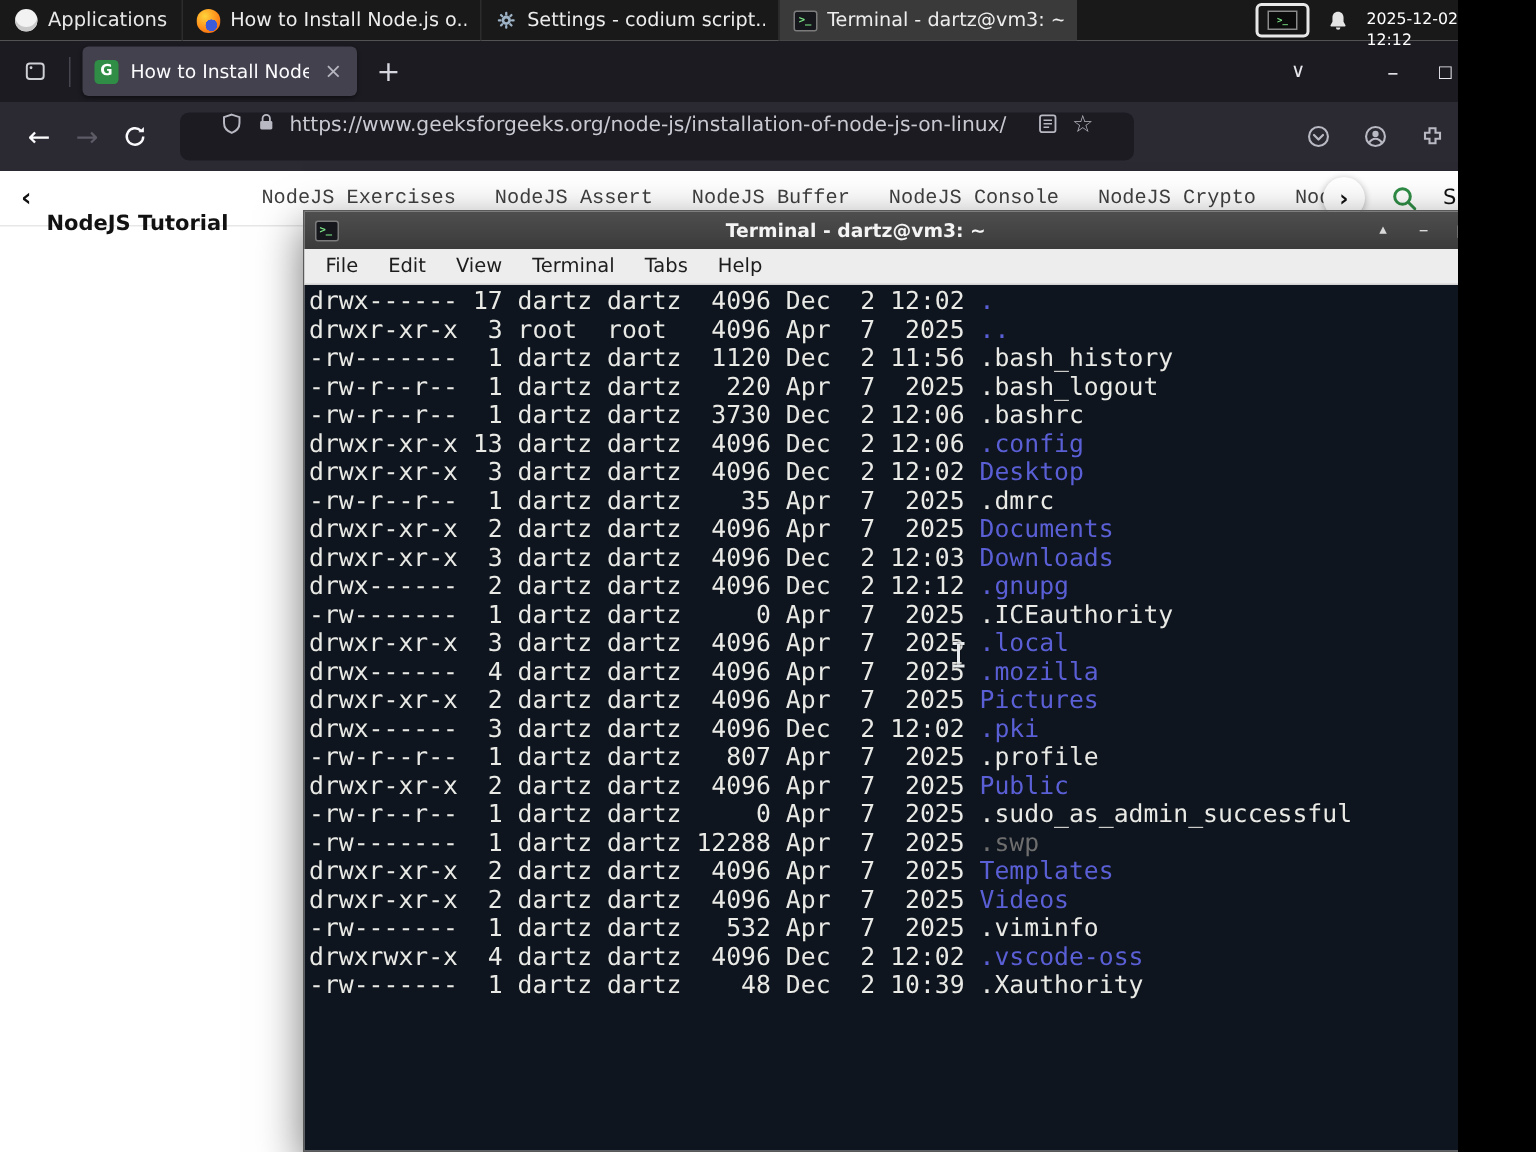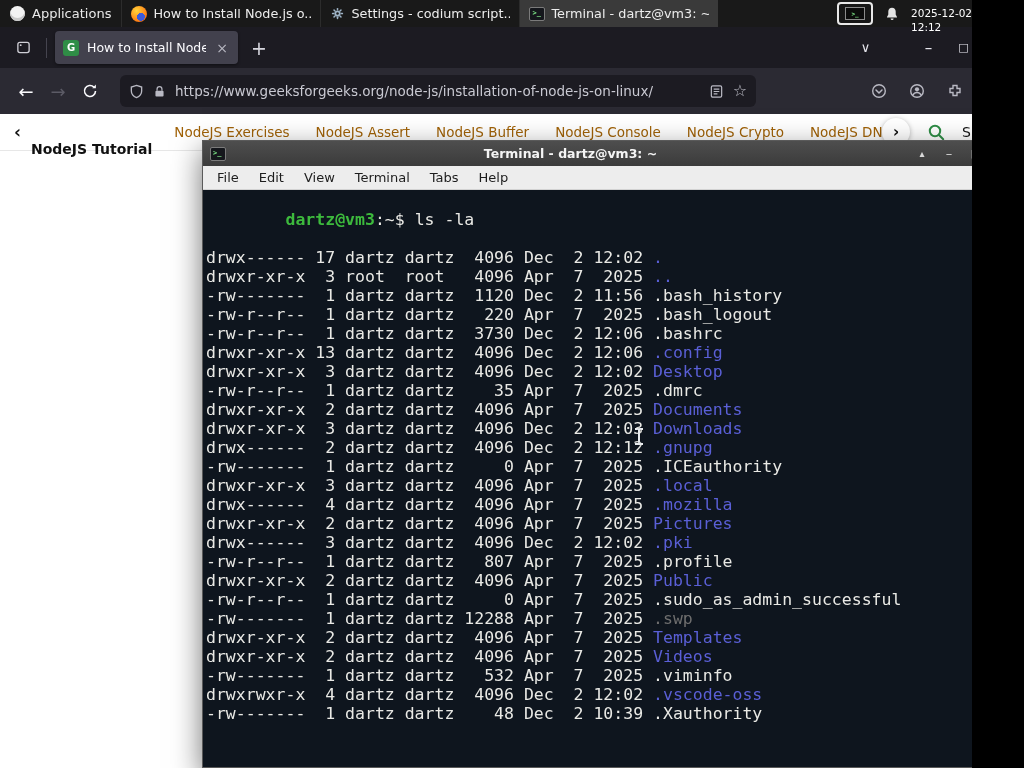--- a/index.html
+++ b/index.html
@@ -54,34 +54,34 @@
   .wc.alltabs{font-size:13px; margin-right:28px;}
   .wc.min{font-size:15px;} .wc.max{font-size:11px;} .wc.close{font-size:16px;}
 
   
   #navbar{position:absolute; left:0; top:68px; width:1024px; height:46px; background:#2b2a33;
     display:flex; align-items:center; padding:0 10px; z-index:10;}
   .navbtn{width:32px; height:32px; display:flex; align-items:center; justify-content:center;
     font-size:18px; color:#fbfbfe; border-radius:4px;}
   .navbtn.disabled{color:#5c5b66;}
   #urlbar{margin-left:14px; width:636px; height:32px; background:#1c1b22; border-radius:6px;
-    display:flex; align-items:center; gap:9px; padding:0 9px; color:#b9b9c3;}
+    display:flex; align-items:flex-start; gap:9px; padding:0 27px; color:#b9b9c3;}
   .url-text{flex:1; font-size:13.5px; color:#c9c9d2; white-space:nowrap; overflow:hidden;}
   .star{font-size:16px; color:#b9b9c3; line-height:1;}
   .nav-right{margin-left:auto; display:flex; align-items:center; gap:8px; padding-right:6px;}
   .nav-right .navbtn{width:30px;}
 
   
   #gfgbar{position:absolute; left:0; top:114px; width:1024px; height:37px; background:#fff;
     border-bottom:1px solid #e7e7e7; display:flex; align-items:center; padding:0 14px;
     color:#333; font-size:13.5px; z-index:5;}
   .gfg-back{font-size:17px; font-weight:700; color:#111; margin-right:10px;}
   .gfg-active{font-weight:700; font-size:14px; color:#111; white-space:nowrap; margin-right:22px;margin-top:34px;}
   #gfg-items{flex:1; min-width:0; overflow:hidden; display:flex; align-items:center; gap:26px; white-space:nowrap;}
-  .gfg-item{color:#a16207;}
+  .gfg-item{color:#404040;font-family:Liberation Mono, monospace;}
   .gfg-right{margin-left:auto; display:flex; align-items:center; gap:17px; padding-left:6px; background:#fff;}
   .gfg-fwd{width:28px; height:28px; min-width:28px; border-radius:50%; background:#fff;
     box-shadow:0 1px 5px rgba(0,0,0,.3); display:flex; align-items:center; justify-content:center;
     font-size:15px; font-weight:700; color:#111; margin-left:-16px;}
   .gfg-signin{font-size:14px; color:#111; white-space:nowrap;}
 
   
   #page{position:absolute; left:0; top:151px; width:1024px; height:617px; background:#ffffff; z-index:1;}
 
   
@@ -290,23 +290,20 @@
     </div>
     <div id="termmenu">
         <span class="menu-item">File</span>
         <span class="menu-item">Edit</span>
         <span class="menu-item">View</span>
         <span class="menu-item">Terminal</span>
         <span class="menu-item">Tabs</span>
         <span class="menu-item">Help</span>
       </div>
     <div id="termbody">
-      <div class="tline">
-        <span class="t-prompt">dartz@vm3</span><span>:~$ </span><span>ls -la</span>
-      </div>
       <div id="term-listing">
           <div class="tline"><span>drwx------ 17 dartz dartz  4096 Dec  2 12:02 </span><span class="t-dir">.</span></div>
           <div class="tline"><span>drwxr-xr-x  3 root  root   4096 Apr  7  2025 </span><span class="t-dir">..</span></div>
           <div class="tline"><span>-rw-------  1 dartz dartz  1120 Dec  2 11:56 </span><span class="t-file">.bash_history</span></div>
           <div class="tline"><span>-rw-r--r--  1 dartz dartz   220 Apr  7  2025 </span><span class="t-file">.bash_logout</span></div>
           <div class="tline"><span>-rw-r--r--  1 dartz dartz  3730 Dec  2 12:06 </span><span class="t-file">.bashrc</span></div>
           <div class="tline"><span>drwxr-xr-x 13 dartz dartz  4096 Dec  2 12:06 </span><span class="t-dir">.config</span></div>
           <div class="tline"><span>drwxr-xr-x  3 dartz dartz  4096 Dec  2 12:02 </span><span class="t-dir">Desktop</span></div>
           <div class="tline"><span>-rw-r--r--  1 dartz dartz    35 Apr  7  2025 </span><span class="t-file">.dmrc</span></div>
           <div class="tline"><span>drwxr-xr-x  2 dartz dartz  4096 Apr  7  2025 </span><span class="t-dir">Documents</span></div>

